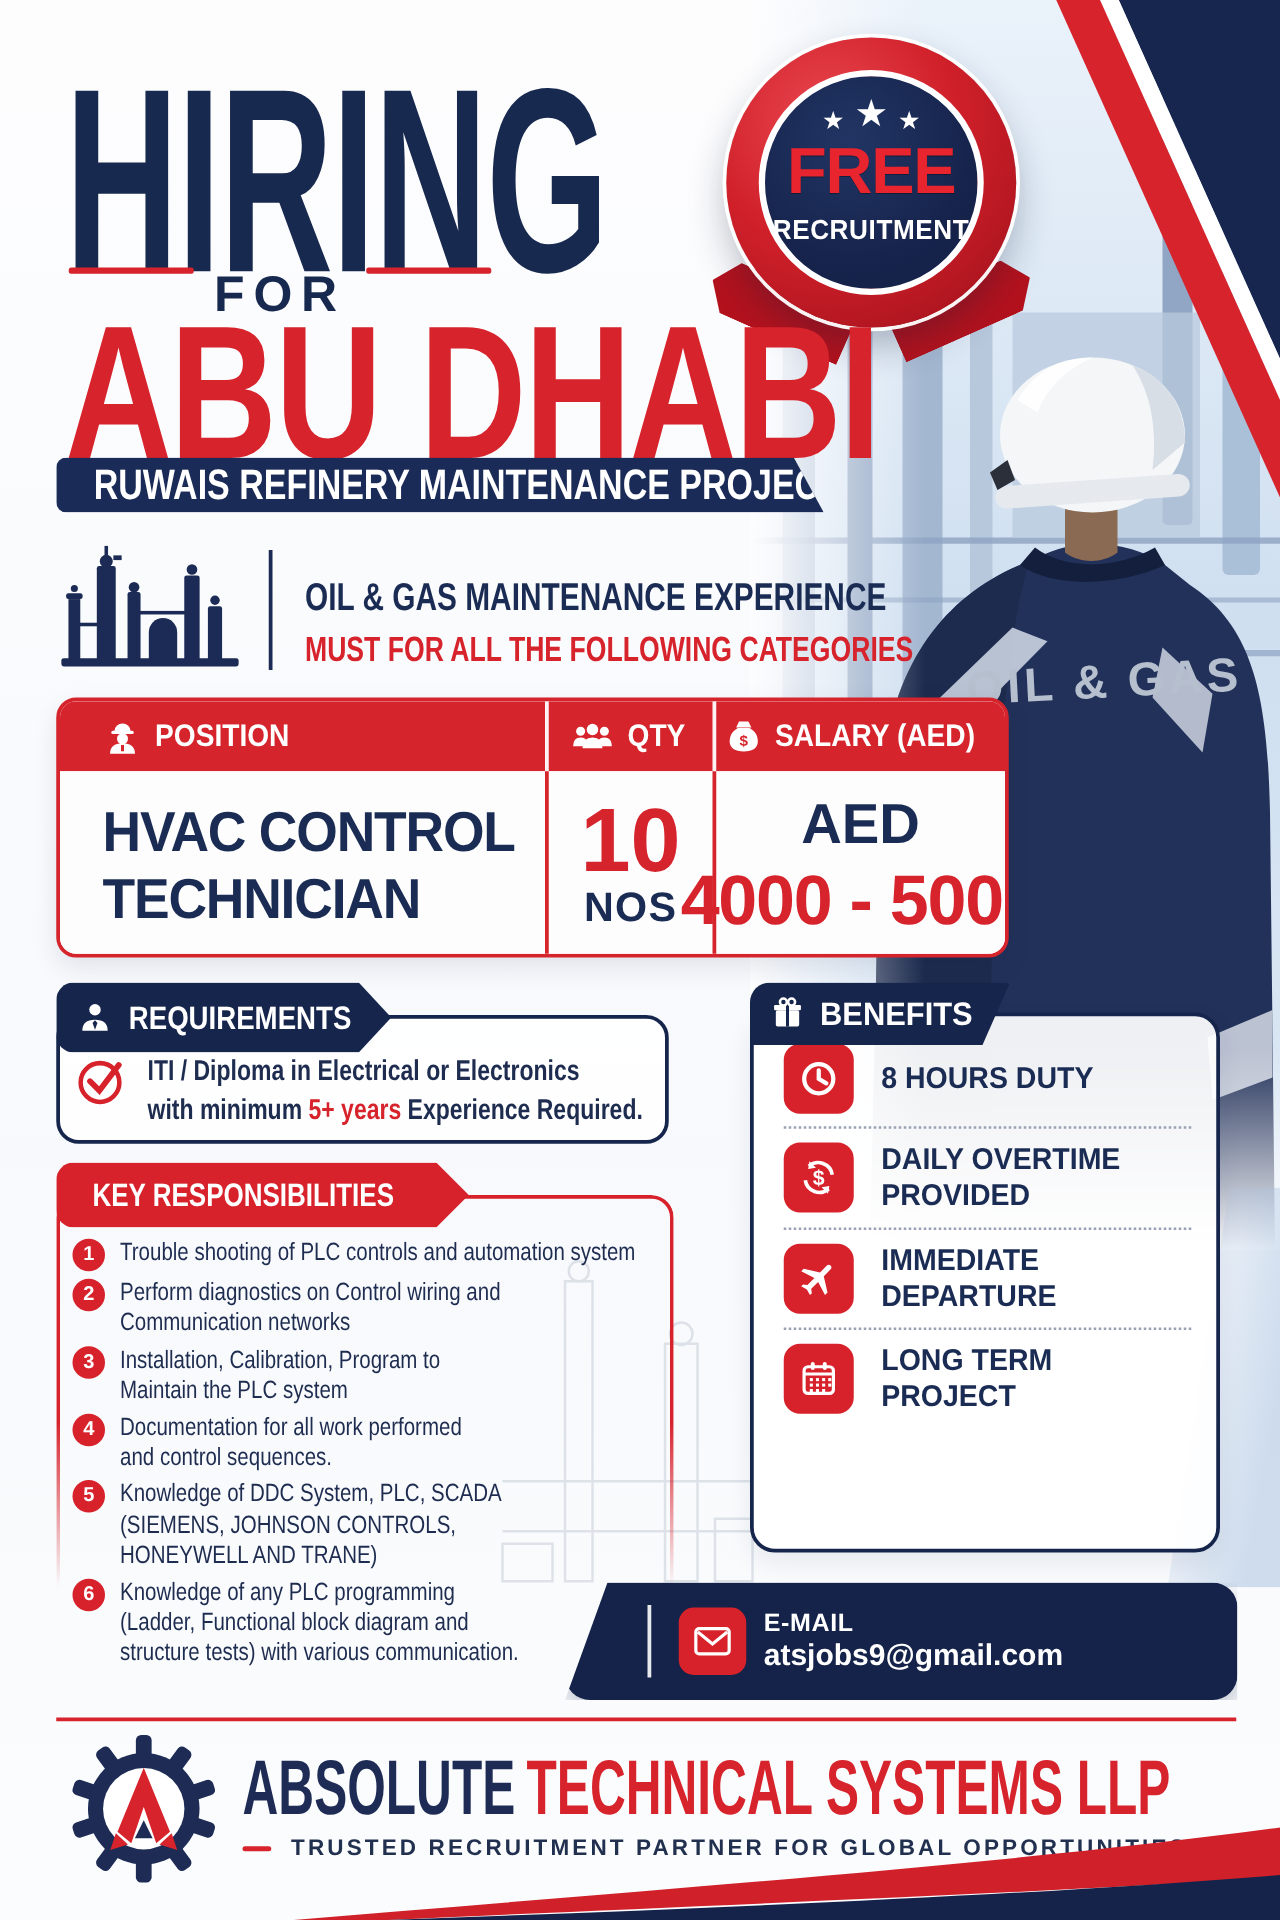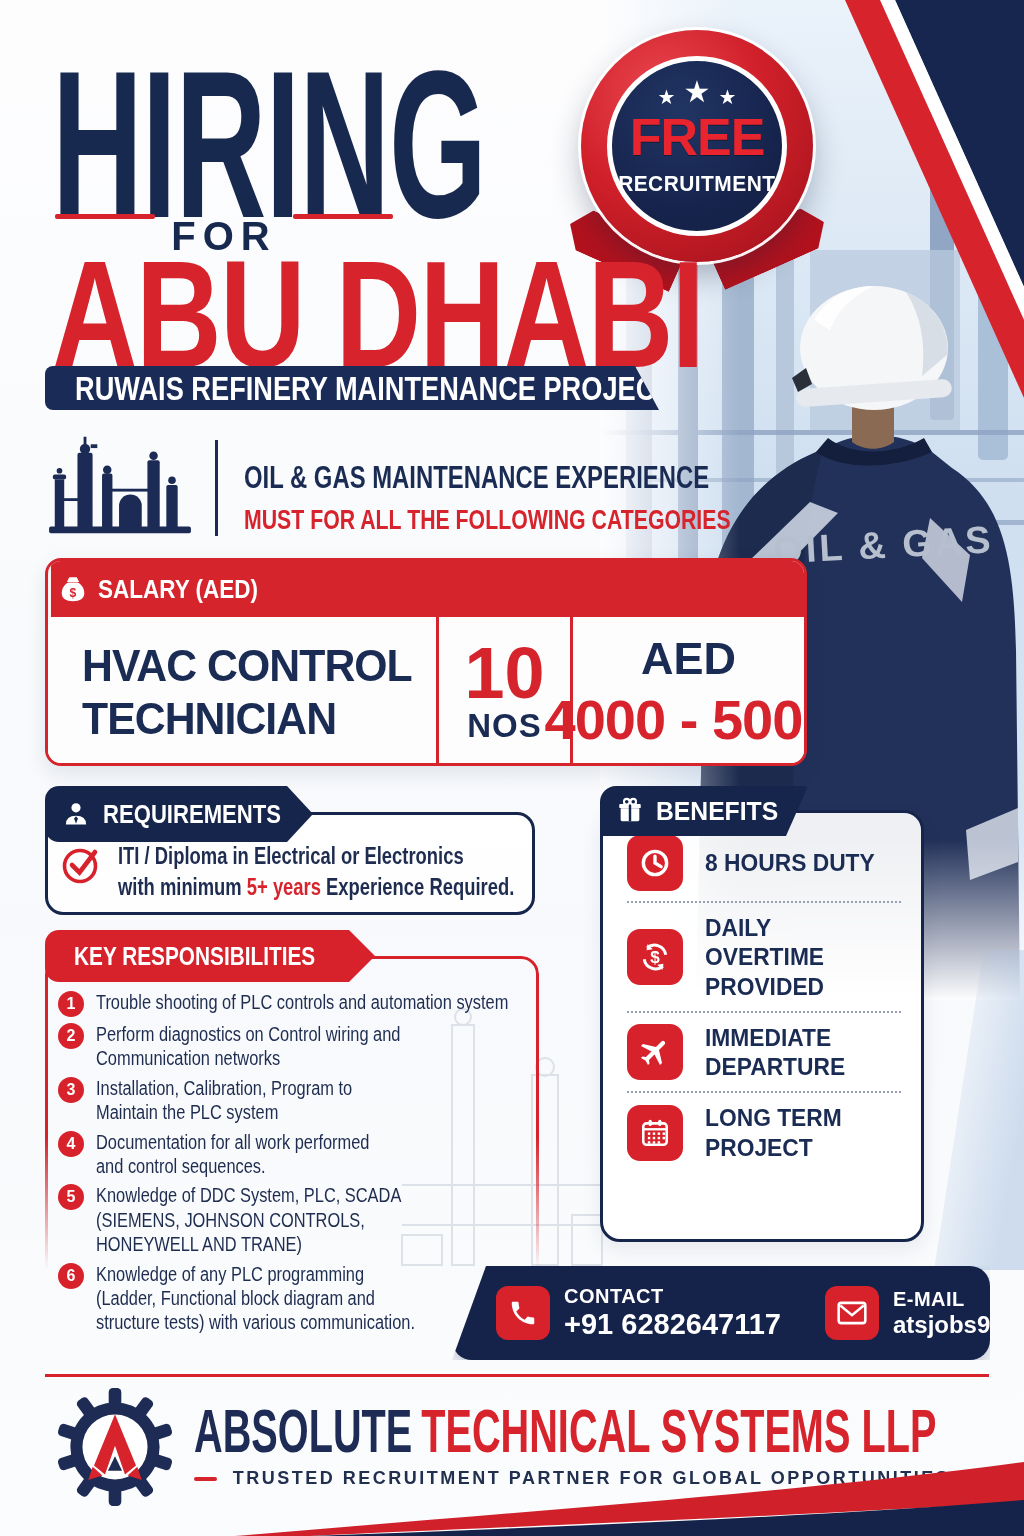--- a/index.html
+++ b/index.html
@@ -113,21 +113,21 @@
   .resp-item{display:flex;align-items:flex-start;gap:12px;margin-bottom:5px;}
   .num-circle{flex:0 0 auto;width:26px;height:26px;border-radius:50%;background:#d7222b;color:#fff;
     font-size:16px;font-weight:800;display:flex;align-items:center;justify-content:center;margin-top:1px;}
   .resp-text{font-size:20px;color:#1e2c50;font-weight:500;line-height:1.22;white-space:pre-line;
     transform:scaleX(.82);transform-origin:left top;width:560px;}
 
   
   #watermark{left:392px;top:985px;opacity:.5;z-index:0;}
 
   
-  #ben-panel{left:600px;top:810px;width:324px;height:432px;border:3px solid #16254c;border-radius:20px;
+  #ben-panel{left:600px;top:810px;width:376px;height:432px;border:3px solid #16254c;border-radius:20px;
     background:rgba(255,255,255,.93);z-index:2;padding:12px 20px 6px 24px;box-shadow:0 8px 20px rgba(23,38,79,.08);}
   .ben-row{display:flex;align-items:center;gap:22px;padding:10px 0;}
   .ben-row:not(:last-child){border-bottom:2px dotted #98a1b4;}
   .ben-icon{flex:0 0 auto;width:56px;height:56px;border-radius:13px;background:#d7222b;
     display:flex;align-items:center;justify-content:center;}
   .ben-label{font-size:24px;font-weight:800;color:#1b2c54;line-height:1.22;white-space:pre-line;
     transform:scaleX(.95);transform-origin:left center;}
 
   
   #contact{left:452px;top:1266px;width:538px;height:94px;background:#15234a;border-radius:20px;
@@ -270,20 +270,41 @@
     </svg>
     <div id="exp-divider"></div>
     <div id="exp-text">
       <div id="exp-line1">OIL &amp; GAS MAINTENANCE EXPERIENCE</div>
       <div id="exp-line2">MUST FOR ALL THE FOLLOWING CATEGORIES</div>
     </div>
   </div>
 
   <div id="job-table" class="abs">
     <div class="t-header">
+      <div class="t-hcell c1">
+        <svg width="32" height="32" viewBox="0 0 32 32" fill="#fff">
+          <path d="M9.5,12 a6.5,6.2 0 0 1 13,0 z"></path>
+            <rect x="7" y="11.6" width="18" height="2.6" rx="1.3"></rect>
+          <circle cx="16" cy="18" r="4.4"></circle>
+            <path d="M6,30 q0,-8.5 10,-8.5 q10,0 10,8.5 z"></path>
+          <rect x="14.8" y="23" width="2.4" height="5" fill="#d5242c"></rect>
+        </svg>
+        <span class="t-hlabel">POSITION</span>
+      </div>
+      <div class="t-hcell c2">
+        <svg width="36" height="26" viewBox="0 0 36 24" fill="#fff">
+          <circle cx="8.5" cy="8" r="3.6"></circle>
+            <path d="M2.5,20 q0,-7 6,-7 q6,0 6,7 z"></path>
+          <circle cx="27.5" cy="8" r="3.6"></circle>
+            <path d="M21.5,20 q0,-7 6,-7 q6,0 6,7 z"></path>
+          <circle cx="18" cy="6.6" r="4.6"></circle>
+            <path d="M10,21.5 q0,-8.5 8,-8.5 q8,0 8,8.5 z"></path>
+        </svg>
+        <span class="t-hlabel">QTY</span>
+      </div>
       <div class="t-hcell c3">
         <svg width="30" height="30" viewBox="0 0 32 32" fill="#fff">
           <path d="M12,3.5 h8 l2.5,5 h-13 z"></path>
           <path d="M11,9 h10 c5.5,3 7,7.5 7,11.5 c0,5.5 -4.5,8.5 -12,8.5 s-12,-3 -12,-8.5 c0,-4 1.5,-8.5 7,-11.5 z"></path>
           <text x="16" y="24.5" font-size="13" font-weight="bold" fill="#d5242c" text-anchor="middle">$</text>
         </svg>
         <span class="t-hlabel">SALARY (AED)</span>
       </div>
     </div>
     <div class="t-body">
@@ -463,31 +484,20 @@
               <rect x="17.5" y="22.7" width="2.3" height="2.3"></rect>
           </g>
         </svg>
       </div>
       <div class="ben-label">LONG TERM
 PROJECT</div>
     </div>
   </div>
 
   <div id="contact" class="abs">
-    <div class="contact-group">
-      <div class="contact-icon">
-        <svg width="30" height="30" viewBox="0 0 24 24" fill="#fff">
-          <path d="M6.62,10.79c1.44,2.83,3.76,5.14,6.59,6.59l2.2-2.2c0.27-0.27,0.67-0.36,1.02-0.24 c1.12,0.37,2.33,0.57,3.57,0.57c0.55,0,1,0.45,1,1V20c0,0.55-0.45,1-1,1c-9.39,0-17-7.61-17-17c0-0.55,0.45-1,1-1h3.5 c0.55,0,1,0.45,1,1c0,1.25,0.2,2.45,0.57,3.57c0.11,0.35,0.03,0.75-0.25,1.02L6.62,10.79z"></path>
-        </svg>
-      </div>
-      <div>
-        <div class="contact-label">CONTACT</div>
-        <div class="contact-value">+91 6282647117</div>
-      </div>
-    </div>
     <div id="contact-divider"></div>
     <div class="contact-group">
       <div class="contact-icon">
         <svg width="32" height="28" viewBox="0 0 30 24" fill="none" stroke="#fff" stroke-width="2.4">
           <rect x="2.5" y="2.5" width="25" height="19" rx="2.5"></rect>
           <path d="M4,5 L15,14 L26,5"></path>
         </svg>
       </div>
       <div>
         <div class="contact-label">E-MAIL</div>

